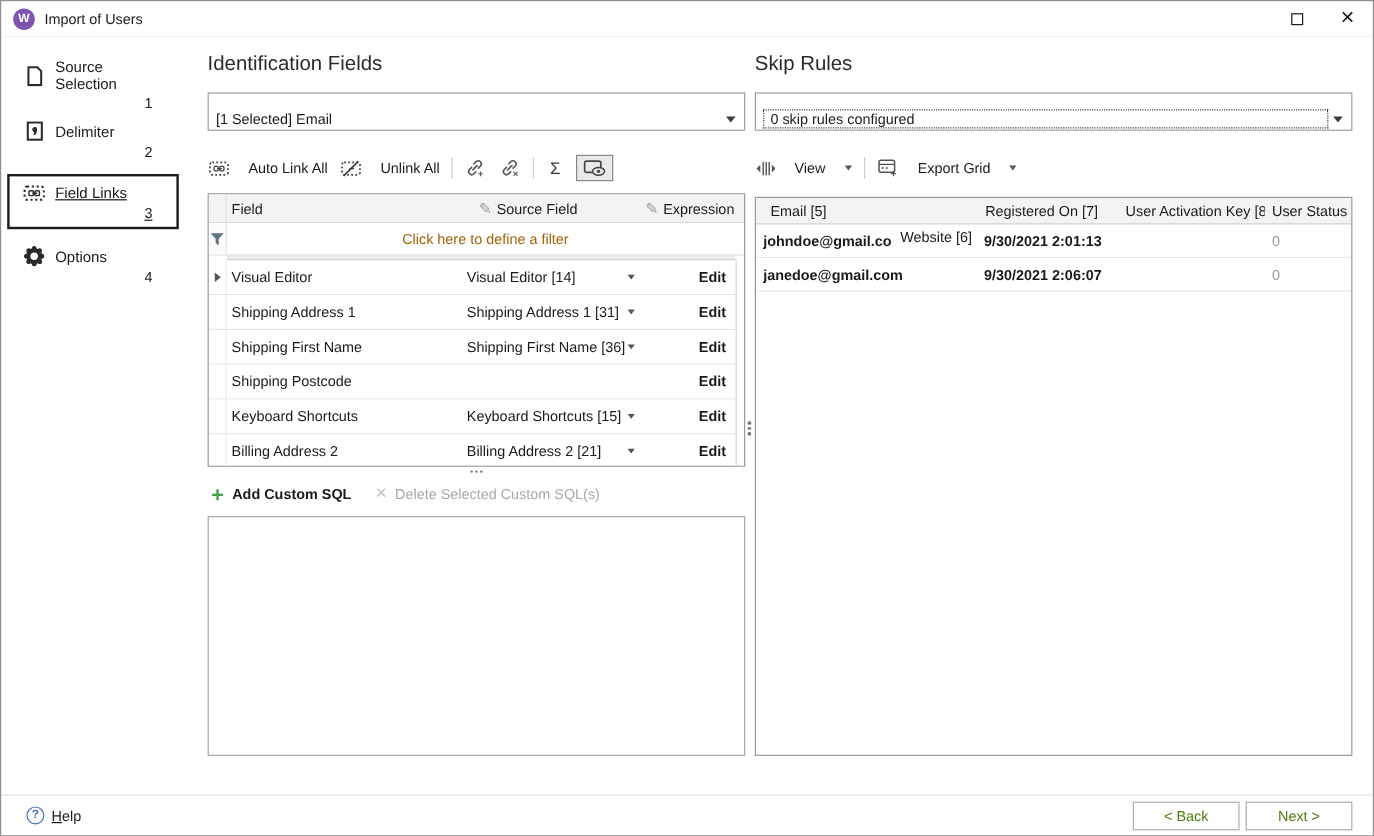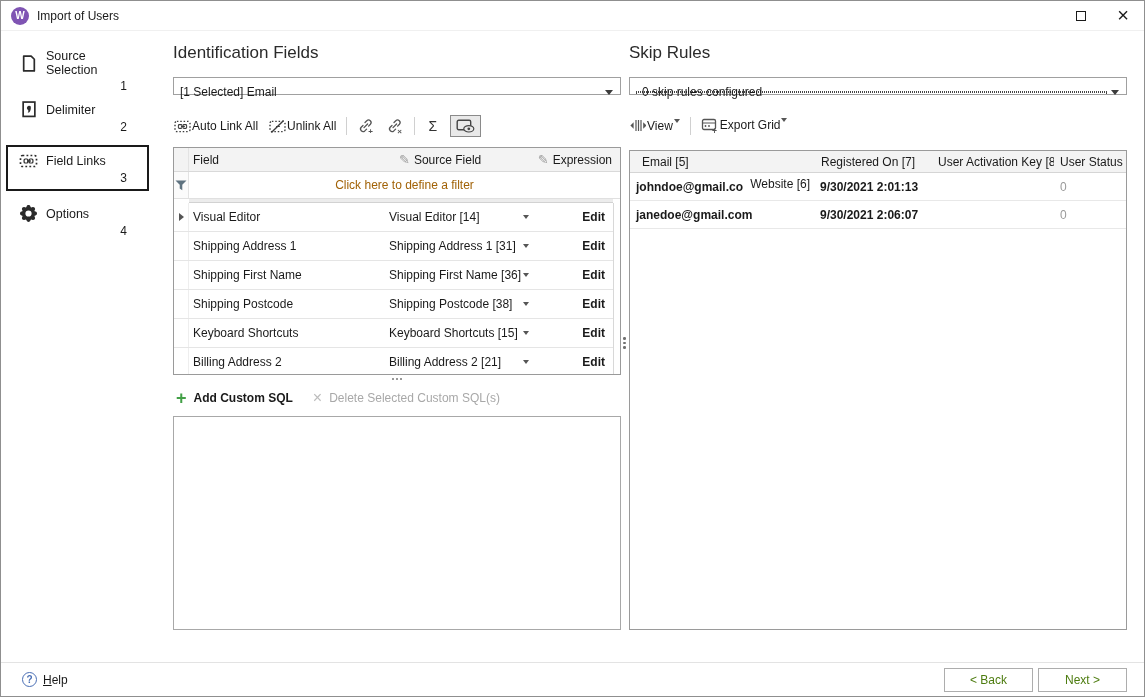--- a/index.html
+++ b/index.html
@@ -19,53 +19,53 @@
   .titlebar .spacer { flex:1; }
   .win-btn { width:42px; height:30px; display:flex; align-items:center; justify-content:center; }
   .max-glyph { width:10px; height:10px; border:1px solid #1a1a1a; display:block; }
   .close-glyph { font-size:20px; font-weight:300; line-height:1; margin-top:-2px; }
 
   
   .body { flex:1; display:flex; min-height:0; }
 
   .sidebar { width:168px; flex:none; padding-top:10px; }
   .step { height:46px; margin:0 20px 6px 5px; border:2px solid transparent; padding:6px 20px 0 11px; }
-  .step.selected { border-color:#1a1a1a; }
+  .step.selected { border-color:#1a1a1a;text-decoration:underline; }
   .step-row { display:flex; align-items:center; gap:8px; }
   .step-row .icon { width:19px; flex:none; display:flex; justify-content:center; }
   .step-label { font-size:12.5px; }
   .step-num { text-align:right; margin-top:2px; font-size:12px; }
 
   .main { flex:1; display:flex; flex-direction:column; padding:0 17px 0 4px; min-width:0; }
 
   h2.heading { font-size:17px; font-weight:400; color:#2b2b2b; line-height:22px; }
   .top-row { display:flex; gap:8px; margin-top:11px; }
   .top-left { width:448px; flex:none; }
   .top-right { flex:1; min-width:0; }
-  .combo { height:18px; margin-top:13px; border:1px solid #a0a0a0; display:flex; align-items:center;
+  .combo { height:32px; margin-top:13px; border:1px solid #a0a0a0; display:flex; align-items:center;
            padding:12px 7px 0 6px; background:#fff; cursor:default; }
   .combo-text { flex:1; white-space:nowrap; overflow:hidden; }
   .combo-inner { flex:1; align-self:stretch; margin:1px 4px 1px 0; border:1px dotted #444;
                  display:flex; align-items:center; padding:0 5px; }
   .caret-down { width:0; height:0; border-left:4px solid transparent; border-right:4px solid transparent;
                 border-top:5px solid #3c3c3c; flex:none; }
   .caret-down.sm { border-left-width:3.5px; border-right-width:3.5px; border-top-width:4.5px; border-top-color:#555; }
 
   .section-title { margin-top:27px; }
 
   .panels { display:flex; margin-top:18px; flex:1; min-height:0; margin-bottom:32px; }
   .left-panel { width:448px; flex:none; display:flex; flex-direction:column; }
   .splitter { width:8px; flex:none; position:relative; cursor:col-resize; }
   .splitter-dots { position:absolute; left:2px; top:224px; display:flex; flex-direction:column; gap:2px; }
   .splitter-dots i { width:2.5px; height:2.5px; background:#707070; border-radius:50%; }
   .right-panel { flex:1; display:flex; flex-direction:column; min-width:0; }
 
   
   .toolbar { height:26px; flex:none; display:flex; align-items:center; gap:9px; margin-bottom:8px; }
-  .tb-btn { display:flex; align-items:flex-start; gap:1px; cursor:default; padding:2px 1px; }
+  .tb-btn { display:flex; align-items:center; gap:16px; cursor:default; padding:2px 1px; }
   .tb-sep { width:1px; height:18px; background:#d0d0d0; flex:none; }
   .tb-toggle { border:1px solid #8a8a8a; background:#e9e9e9; padding:3px 5px; display:flex; align-items:center; }
   .sigma { font-size:14px; color:#333; padding:0 3px; }
 
   
   .lgrid { height:228px; flex:none; border:1px solid #9a9a9a; overflow:hidden; display:flex; flex-direction:column; background:#fff; }
   .lg-header { height:24px; flex:none; display:flex; align-items:stretch; background:#f3f3f3; border-bottom:1px solid #d9d9d9; }
   .gutter { width:15px; flex:none; border-right:1px solid #e3e3e3; display:flex; align-items:center; justify-content:center; }
   .lg-header .gutter { background:#f3f3f3; }
   .hcell { display:flex; align-items:center; }
@@ -354,24 +354,20 @@
                   <span class="cell c-source">
                     <span class="src-val">Shipping First Name [36]</span>
                     <span class="caret-down sm"></span>
                   </span>
                   <span class="cell c-expr">Edit</span>
                 </div>
 
                 <div class="lrow">
                   <span class="gutter"></span>
                   <span class="cell c-field">Shipping Postcode</span>
-                  <span class="cell c-source">
-                    <span class="src-val">Shipping Postcode [38]</span>
-                    <span class="caret-down sm"></span>
-                  </span>
                   <span class="cell c-expr">Edit</span>
                 </div>
 
                 <div class="lrow">
                   <span class="gutter"></span>
                   <span class="cell c-field">Keyboard Shortcuts</span>
                   <span class="cell c-source">
                     <span class="src-val">Keyboard Shortcuts [15]</span>
                     <span class="caret-down sm"></span>
                   </span>

